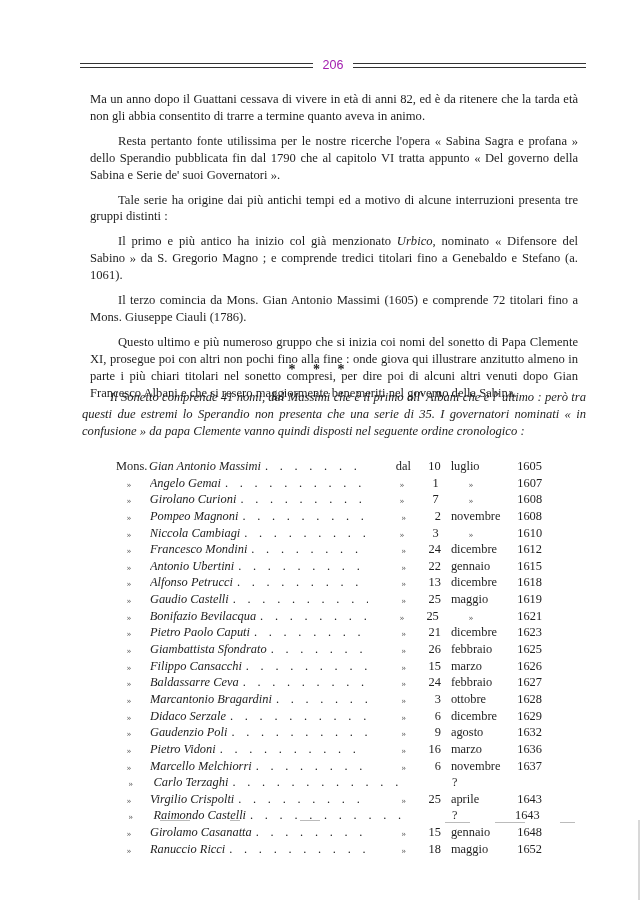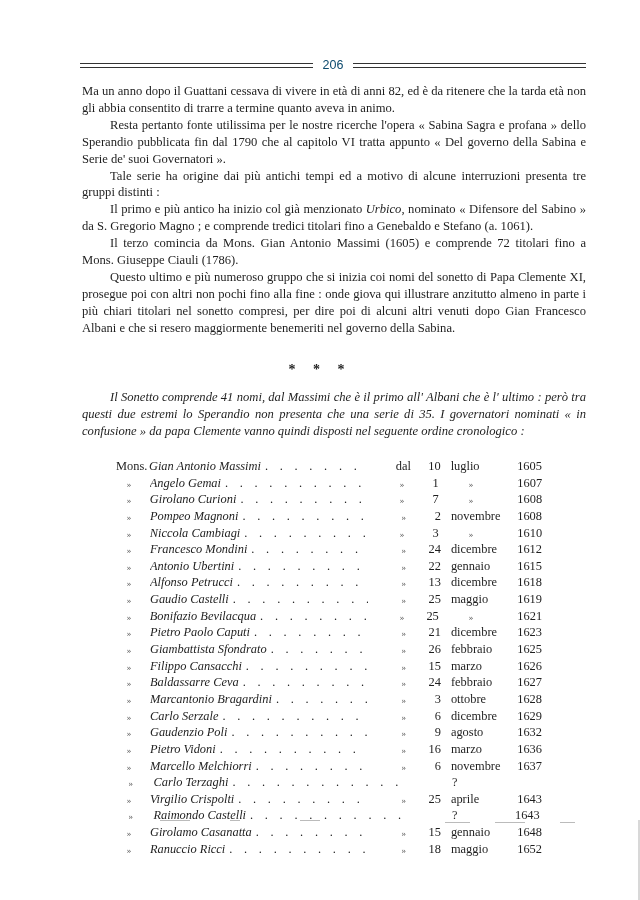--- a/index.html
+++ b/index.html
@@ -33,33 +33,33 @@
     .rule {
       flex: 1;
       height: 3px;
       border-top: 1px solid #333;
       border-bottom: 1px solid #333;
     }
     .page-number {
       font-family: "Liberation Sans", "DejaVu Sans", sans-serif;
       font-size: 12.5px;
       padding: 0 10px;
-      color: #0c4a6e;
+      color: #a21caf;
     }
     .body-text {
       position: absolute;
       left: 82px;
       top: 83px;
       width: 504px;
       font-size: 12.6px;
       line-height: 16.9px;
       text-align: justify;
     }
     .body-text p {
-      margin: 0;
+      margin: 8px;
     }
     .body-text p.indent {
       text-indent: 28px;
     }
     em { font-style: italic; }
     .stars {
       position: absolute;
       top: 362px;
       left: 0;
       width: 640px;
@@ -312,21 +312,21 @@
       <div class="row">
         <span class="c-title ditto">»</span>
         <span class="c-name"><span>Marcantonio Bragardini</span><span class="leader">. . . . . . . . . . . . . . . . . . . . . . . . .</span></span>
         <span class="c-from ditto">»</span>
         <span class="c-day">3</span>
         <span class="c-month">ottobre</span>
         <span class="c-year">1628</span>
       </div>
       <div class="row">
         <span class="c-title ditto">»</span>
-        <span class="c-name"><span>Carlo Serzale</span><span class="leader">. . . . . . . . . . . . . . . . . . . . . . . . .</span></span>
+        <span class="c-name"><span>Didaco Serzale</span><span class="leader">. . . . . . . . . . . . . . . . . . . . . . . . .</span></span>
         <span class="c-from ditto">»</span>
         <span class="c-day">6</span>
         <span class="c-month">dicembre</span>
         <span class="c-year">1629</span>
       </div>
       <div class="row">
         <span class="c-title ditto">»</span>
         <span class="c-name"><span>Gaudenzio Poli</span><span class="leader">. . . . . . . . . . . . . . . . . . . . . . . . .</span></span>
         <span class="c-from ditto">»</span>
         <span class="c-day">9</span>

